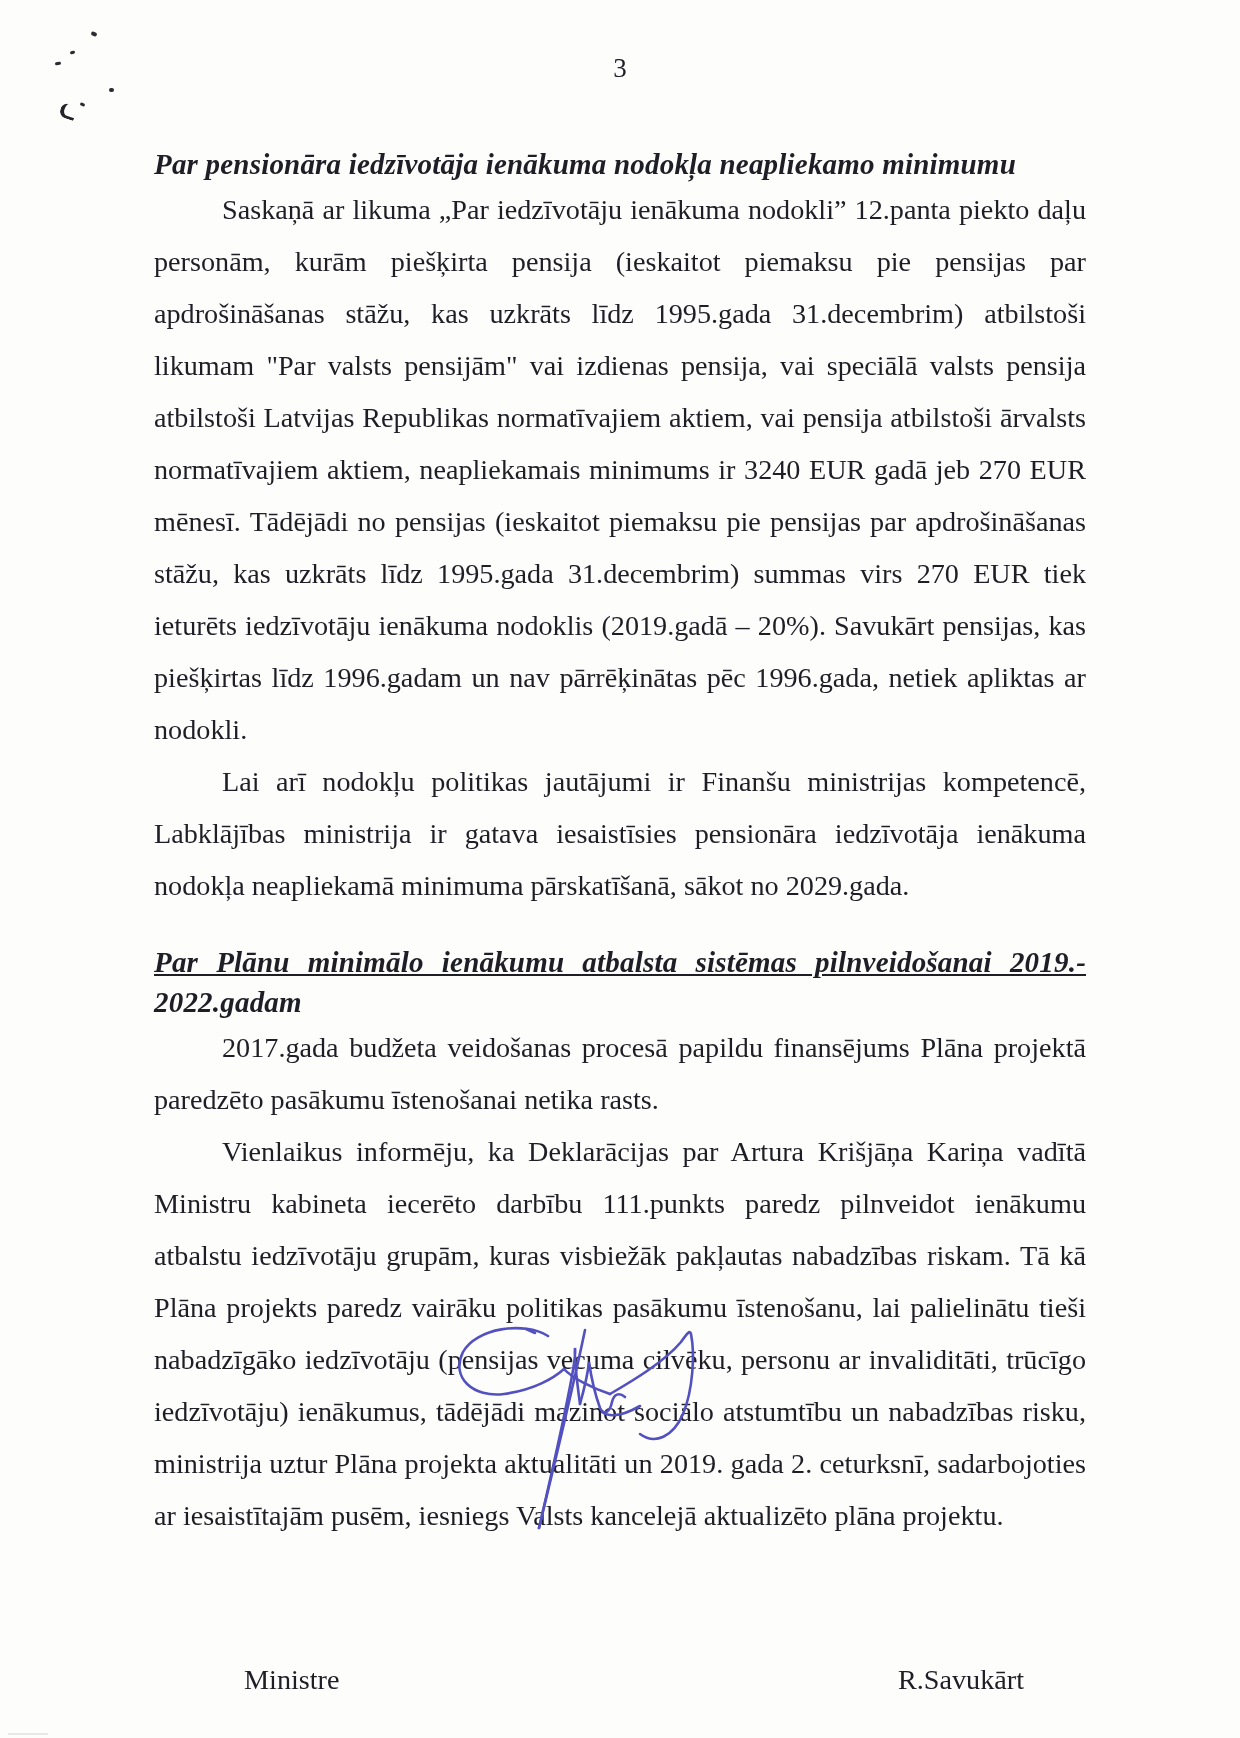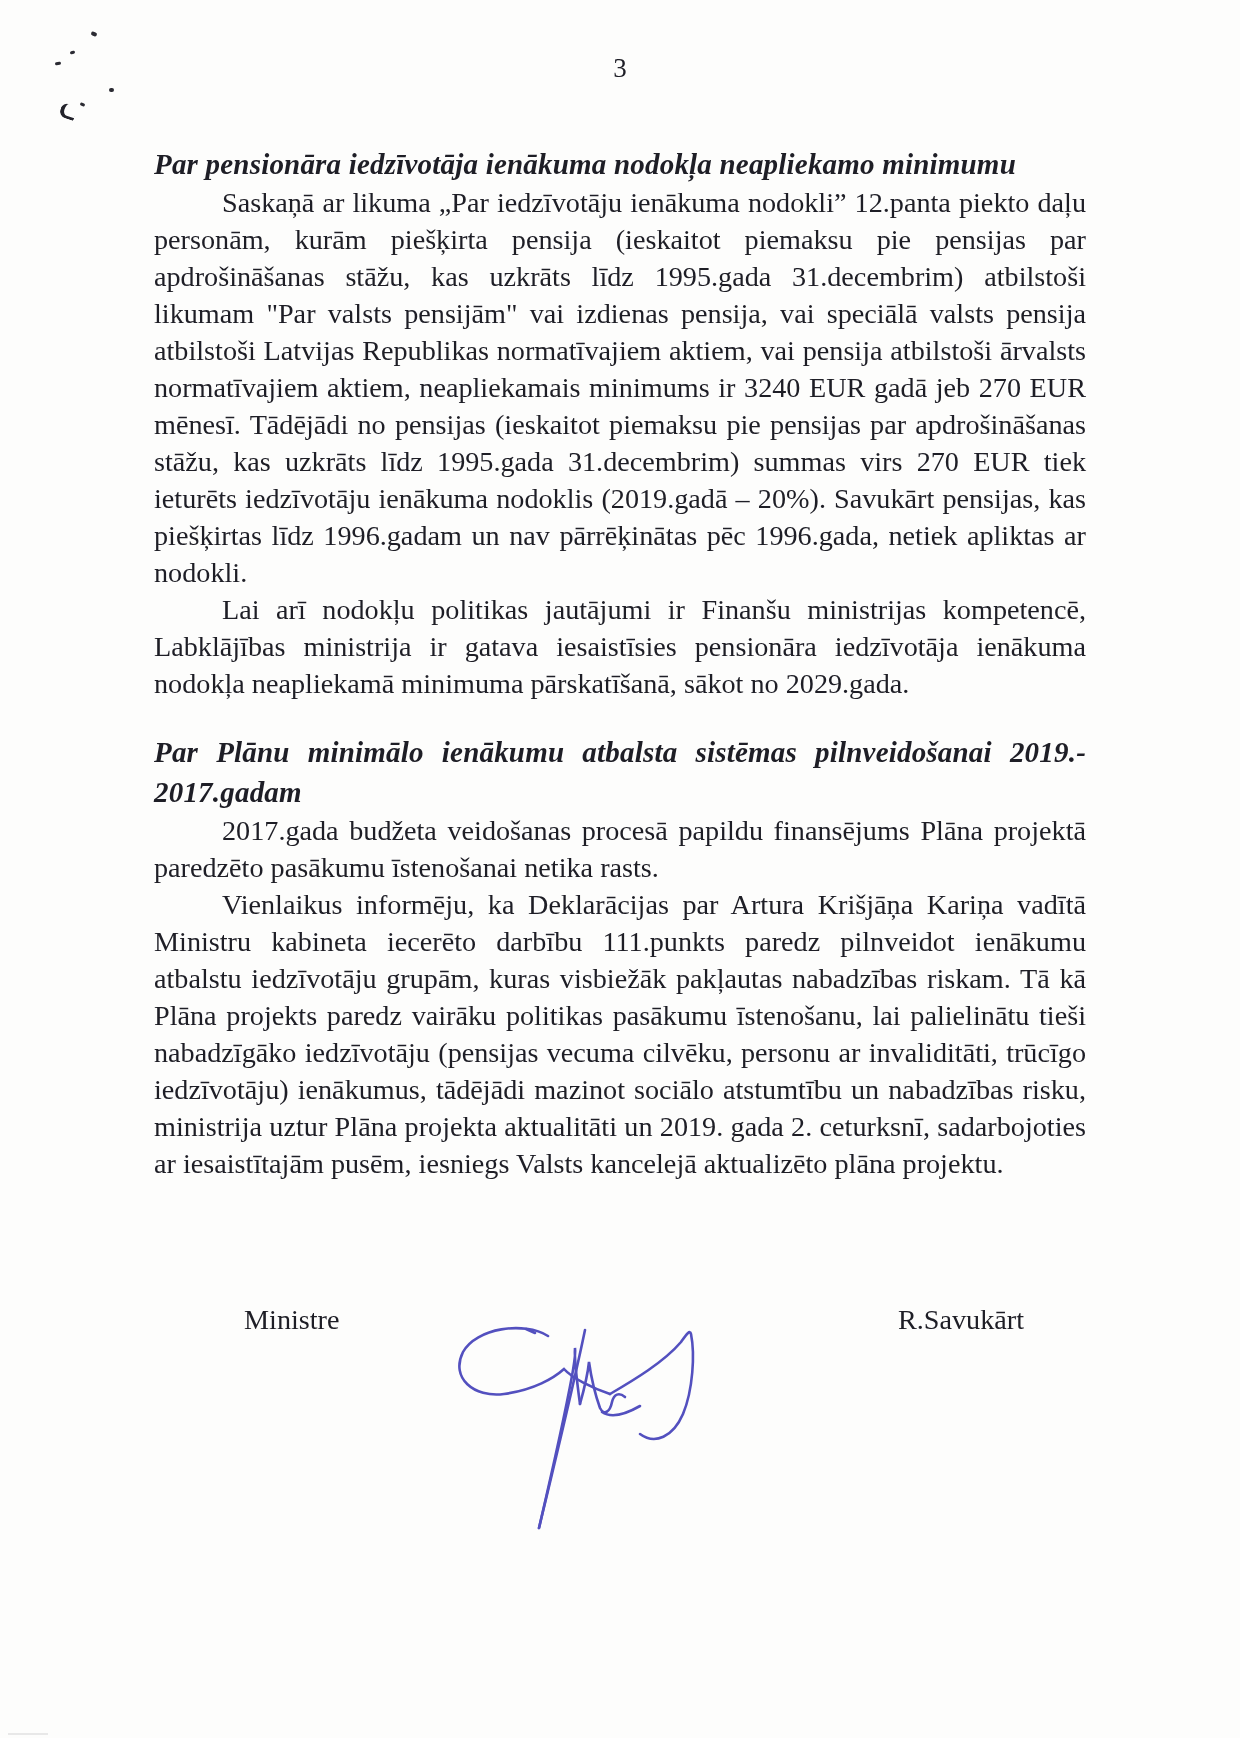--- a/index.html
+++ b/index.html
@@ -26,25 +26,25 @@
   }
   .h-section {
     font-size: 29px;
     font-weight: bold;
     font-style: italic;
     line-height: 40px;
     letter-spacing: 0.2px;
   }
   .h1 { margin-top: 60px; }
   .h2 { margin-top: 30px; }
-  .h2 .justify-full { text-align: justify; text-align-last: justify; }
+  .h2 .justify-full { text-align: justify; text-align-last: justify; text-decoration: underline; }
   p.body-par {
     margin: 0;
     font-size: 28.2px;
-    line-height: 37px;
+    line-height: 52px;
     text-align: justify;
     text-indent: 68px;
   }
   .sig-row {
     margin-top: 118px;
     display: flex;
     justify-content: space-between;
     font-size: 28.2px;
     line-height: 40px;
     padding-left: 90px;
@@ -98,21 +98,21 @@
 
   <div class="page-number">3</div>
 
   <div class="h-section h1">Par pensionāra iedzīvotāja ienākuma nodokļa neapliekamo minimumu</div>
 
   <p class="body-par">Saskaņā ar likuma „Par iedzīvotāju ienākuma nodokli” 12.panta piekto daļu personām, kurām piešķirta pensija (ieskaitot piemaksu pie pensijas par apdrošināšanas stāžu, kas uzkrāts līdz 1995.gada 31.decembrim) atbilstoši likumam "Par valsts pensijām" vai izdienas pensija, vai speciālā valsts pensija atbilstoši Latvijas Republikas normatīvajiem aktiem, vai pensija atbilstoši ārvalsts normatīvajiem aktiem, neapliekamais minimums ir 3240 EUR gadā jeb 270 EUR mēnesī. Tādējādi no pensijas (ieskaitot piemaksu pie pensijas par apdrošināšanas stāžu, kas uzkrāts līdz 1995.gada 31.decembrim) summas virs 270 EUR tiek ieturēts iedzīvotāju ienākuma nodoklis (2019.gadā – 20%). Savukārt pensijas, kas piešķirtas līdz 1996.gadam un nav pārrēķinātas pēc 1996.gada, netiek apliktas ar nodokli.</p>
   <p class="body-par">Lai arī nodokļu politikas jautājumi ir Finanšu ministrijas kompetencē, Labklājības ministrija ir gatava iesaistīsies pensionāra iedzīvotāja ienākuma nodokļa neapliekamā minimuma pārskatīšanā, sākot no 2029.gada.</p>
 
   <div class="h-section h2">
     <div class="justify-full">Par Plānu minimālo ienākumu atbalsta sistēmas pilnveidošanai 2019.-</div>
-    <div>2017.gadam</div>
+    <div>2022.gadam</div>
   </div>
 
   <p class="body-par">2017.gada budžeta veidošanas procesā papildu finansējums Plāna projektā paredzēto pasākumu īstenošanai netika rasts.</p>
   <p class="body-par">Vienlaikus informēju, ka Deklarācijas par Artura Krišjāņa Kariņa vadītā Ministru kabineta iecerēto darbību 111.punkts paredz pilnveidot ienākumu atbalstu iedzīvotāju grupām, kuras visbiežāk pakļautas nabadzības riskam. Tā kā Plāna projekts paredz vairāku politikas pasākumu īstenošanu, lai palielinātu tieši nabadzīgāko iedzīvotāju (pensijas vecuma cilvēku, personu ar invaliditāti, trūcīgo iedzīvotāju) ienākumus, tādējādi mazinot sociālo atstumtību un nabadzības risku, ministrija uztur Plāna projekta aktualitāti un 2019. gada 2. ceturksnī, sadarbojoties ar iesaistītajām pusēm, iesniegs Valsts kancelejā aktualizēto plāna projektu.</p>
 
   <div class="sig-row">
     <span>Ministre</span>
     <span>R.Savukārt</span>
   </div>
 

